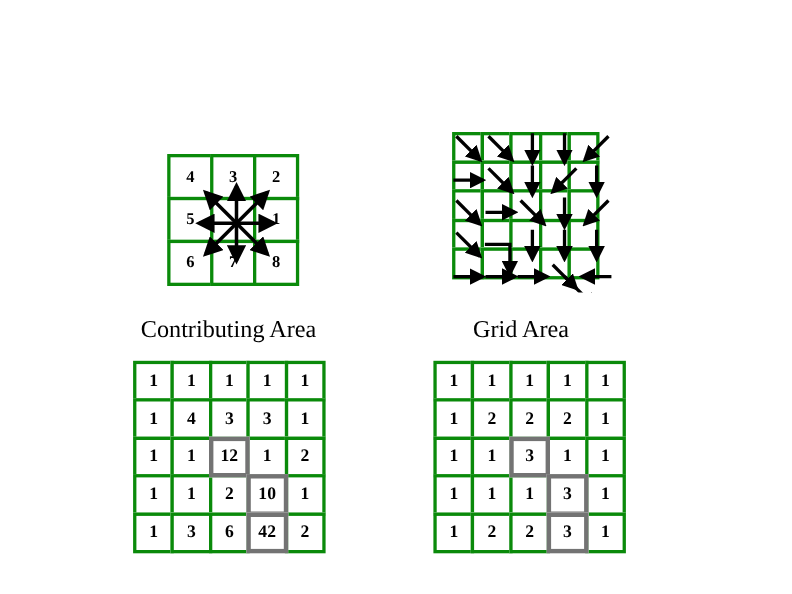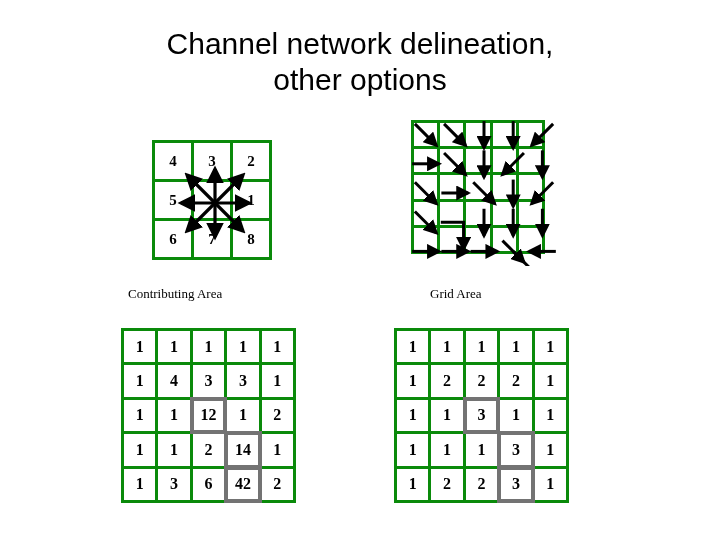--- a/index.html
+++ b/index.html
@@ -13,21 +13,21 @@
   .title{
     position:absolute;left:60px;top:26px;width:600px;
     text-align:center;font-family:"Liberation Sans", sans-serif;
     font-size:30px;line-height:36px;color:#000000;font-weight:400;
   }
   .title .ln{display:block;}
 
   
   .caption{
     position:absolute;font-family:"Liberation Serif", serif;
-    font-size:13px;color:#000000;white-space:nowrap;
+    font-size:22px;color:#000000;white-space:nowrap;
   }
   #cap-contrib{left:128px;top:286px;}
   #cap-order{left:430px;top:286px;}
 
   
   .grid{position:absolute;box-sizing:border-box;}
   .gcell{
     position:absolute;box-sizing:border-box;
     display:flex;align-items:center;justify-content:center;
     font-family:"Liberation Serif", serif;font-weight:bold;color:#000;
@@ -48,24 +48,20 @@
   .numgrid .gcell{width:37.4px;height:37.4px;border:3px solid #0a8a0a;font-size:16px;}
   .numgrid .gcell.hl{border:4px solid #737373;z-index:3;}
   #contrib-grid{left:121px;top:328px;width:187px;height:187px;}
   #order-grid{left:394px;top:328px;width:187px;height:187px;}
 </style>
 </head>
 <body>
 
 <div id="slide">
 
-  <div class="title">
-    <span class="ln">Channel network delineation,</span>
-    <span class="ln">other options</span>
-  </div>
 
   <div class="grid" id="d8-grid">
       <div class="gcell" style="left: 0px; top: 0px;">4</div>
       <div class="gcell" style="left: 39px; top: 0px;">3</div>
       <div class="gcell" style="left: 78px; top: 0px;">2</div>
       <div class="gcell" style="left: 0px; top: 39px;">5</div>
       <div class="gcell" style="left: 39px; top: 39px;"></div>
       <div class="gcell" style="left: 78px; top: 39px;">1</div>
       <div class="gcell" style="left: 0px; top: 78px;">6</div>
       <div class="gcell" style="left: 39px; top: 78px;">7</div>
@@ -167,21 +163,21 @@
       <div class="gcell" style="left: 103.2px; top: 34.4px;">3</div>
       <div class="gcell" style="left: 137.6px; top: 34.4px;">1</div>
       <div class="gcell" style="left: 0px; top: 68.8px;">1</div>
       <div class="gcell" style="left: 34.4px; top: 68.8px;">1</div>
       <div class="gcell hl" style="left: 68.8px; top: 68.8px;">12</div>
       <div class="gcell" style="left: 103.2px; top: 68.8px;">1</div>
       <div class="gcell" style="left: 137.6px; top: 68.8px;">2</div>
       <div class="gcell" style="left: 0px; top: 103.2px;">1</div>
       <div class="gcell" style="left: 34.4px; top: 103.2px;">1</div>
       <div class="gcell" style="left: 68.8px; top: 103.2px;">2</div>
-      <div class="gcell hl" style="left: 103.2px; top: 103.2px;">14</div>
+      <div class="gcell hl" style="left: 103.2px; top: 103.2px;">10</div>
       <div class="gcell" style="left: 137.6px; top: 103.2px;">1</div>
       <div class="gcell" style="left: 0px; top: 137.6px;">1</div>
       <div class="gcell" style="left: 34.4px; top: 137.6px;">3</div>
       <div class="gcell" style="left: 68.8px; top: 137.6px;">6</div>
       <div class="gcell hl" style="left: 103.2px; top: 137.6px;">42</div>
       <div class="gcell" style="left: 137.6px; top: 137.6px;">2</div>
     </div>
 
   <div class="grid numgrid" id="order-grid">
       <div class="gcell" style="left: 0px; top: 0px;">1</div>

